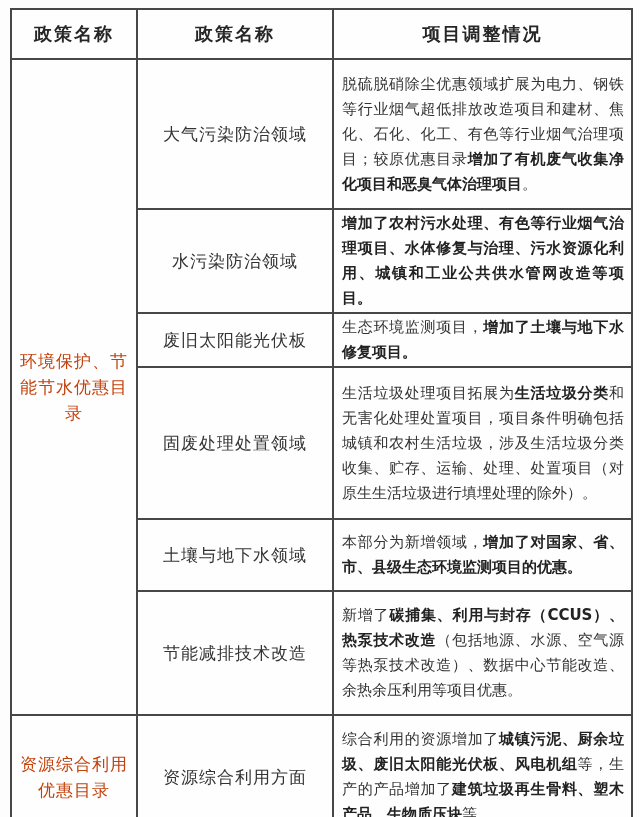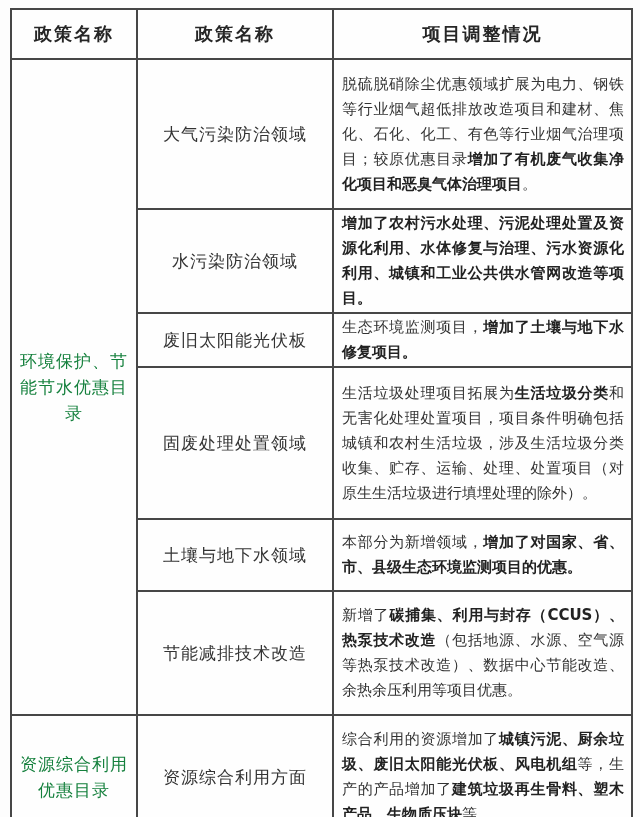--- a/index.html
+++ b/index.html
@@ -42,21 +42,21 @@
     letter-spacing: 2px;
     padding: 12px 2px;
     color: #262626;
   }
   td.policy-cell {
     text-align: center;
     font-size: 17px;
     line-height: 26px;
     padding: 10px 8px;
     letter-spacing: 1px;
-    color: #15803d;
+    color: #c2410c;
   }
   td.field-cell {
     text-align: center;
     font-size: 17px;
     letter-spacing: 1px;
     padding: 2px 6px;
     color: #333333;
   }
   td.detail-cell {
     font-size: 15px;
@@ -96,21 +96,21 @@
     </tr>
 
     <tr>
       <td class="policy-cell" rowspan="6">环境保护、节能节水优惠目录</td>
       <td class="field-cell h-r1">大气污染防治领域</td>
       <td class="detail-cell h-r1"><span class="seg">脱硫脱硝除尘优惠领域扩展为电力、钢铁等行业烟气超低排放改造项目和建材、焦化、石化、化工、有色等行业烟气治理项目；较原优惠目录</span><span class="seg bold">增加了有机废气收集净化项目和恶臭气体治理项目</span><span class="seg">。</span></td>
     </tr>
 
     <tr>
       <td class="field-cell h-r2">水污染防治领域</td>
-      <td class="detail-cell h-r2"><span class="seg bold">增加了农村污水处理、污泥处理处置及资源化利用、水体修复与治理、污水资源化利用、城镇和工业公共供水管网改造等项目。</span></td>
+      <td class="detail-cell h-r2"><span class="seg bold">增加了农村污水处理、有色等行业烟气治理项目、水体修复与治理、污水资源化利用、城镇和工业公共供水管网改造等项目。</span></td>
     </tr>
 
     <tr>
       <td class="field-cell h-r3">废旧太阳能光伏板</td>
       <td class="detail-cell h-r3"><span class="seg">生态环境监测项目，</span><span class="seg bold">增加了土壤与地下水修复项目。</span></td>
     </tr>
 
     <tr>
       <td class="field-cell h-r4">固废处理处置领域</td>
       <td class="detail-cell h-r4"><span class="seg">生活垃圾处理项目拓展为</span><span class="seg bold">生活垃圾分类</span><span class="seg">和无害化处理处置项目，项目条件明确包括城镇和农村生活垃圾，涉及生活垃圾分类收集、贮存、运输、处理、处置项目（对原生生活垃圾进行填埋处理的除外）。</span></td>

